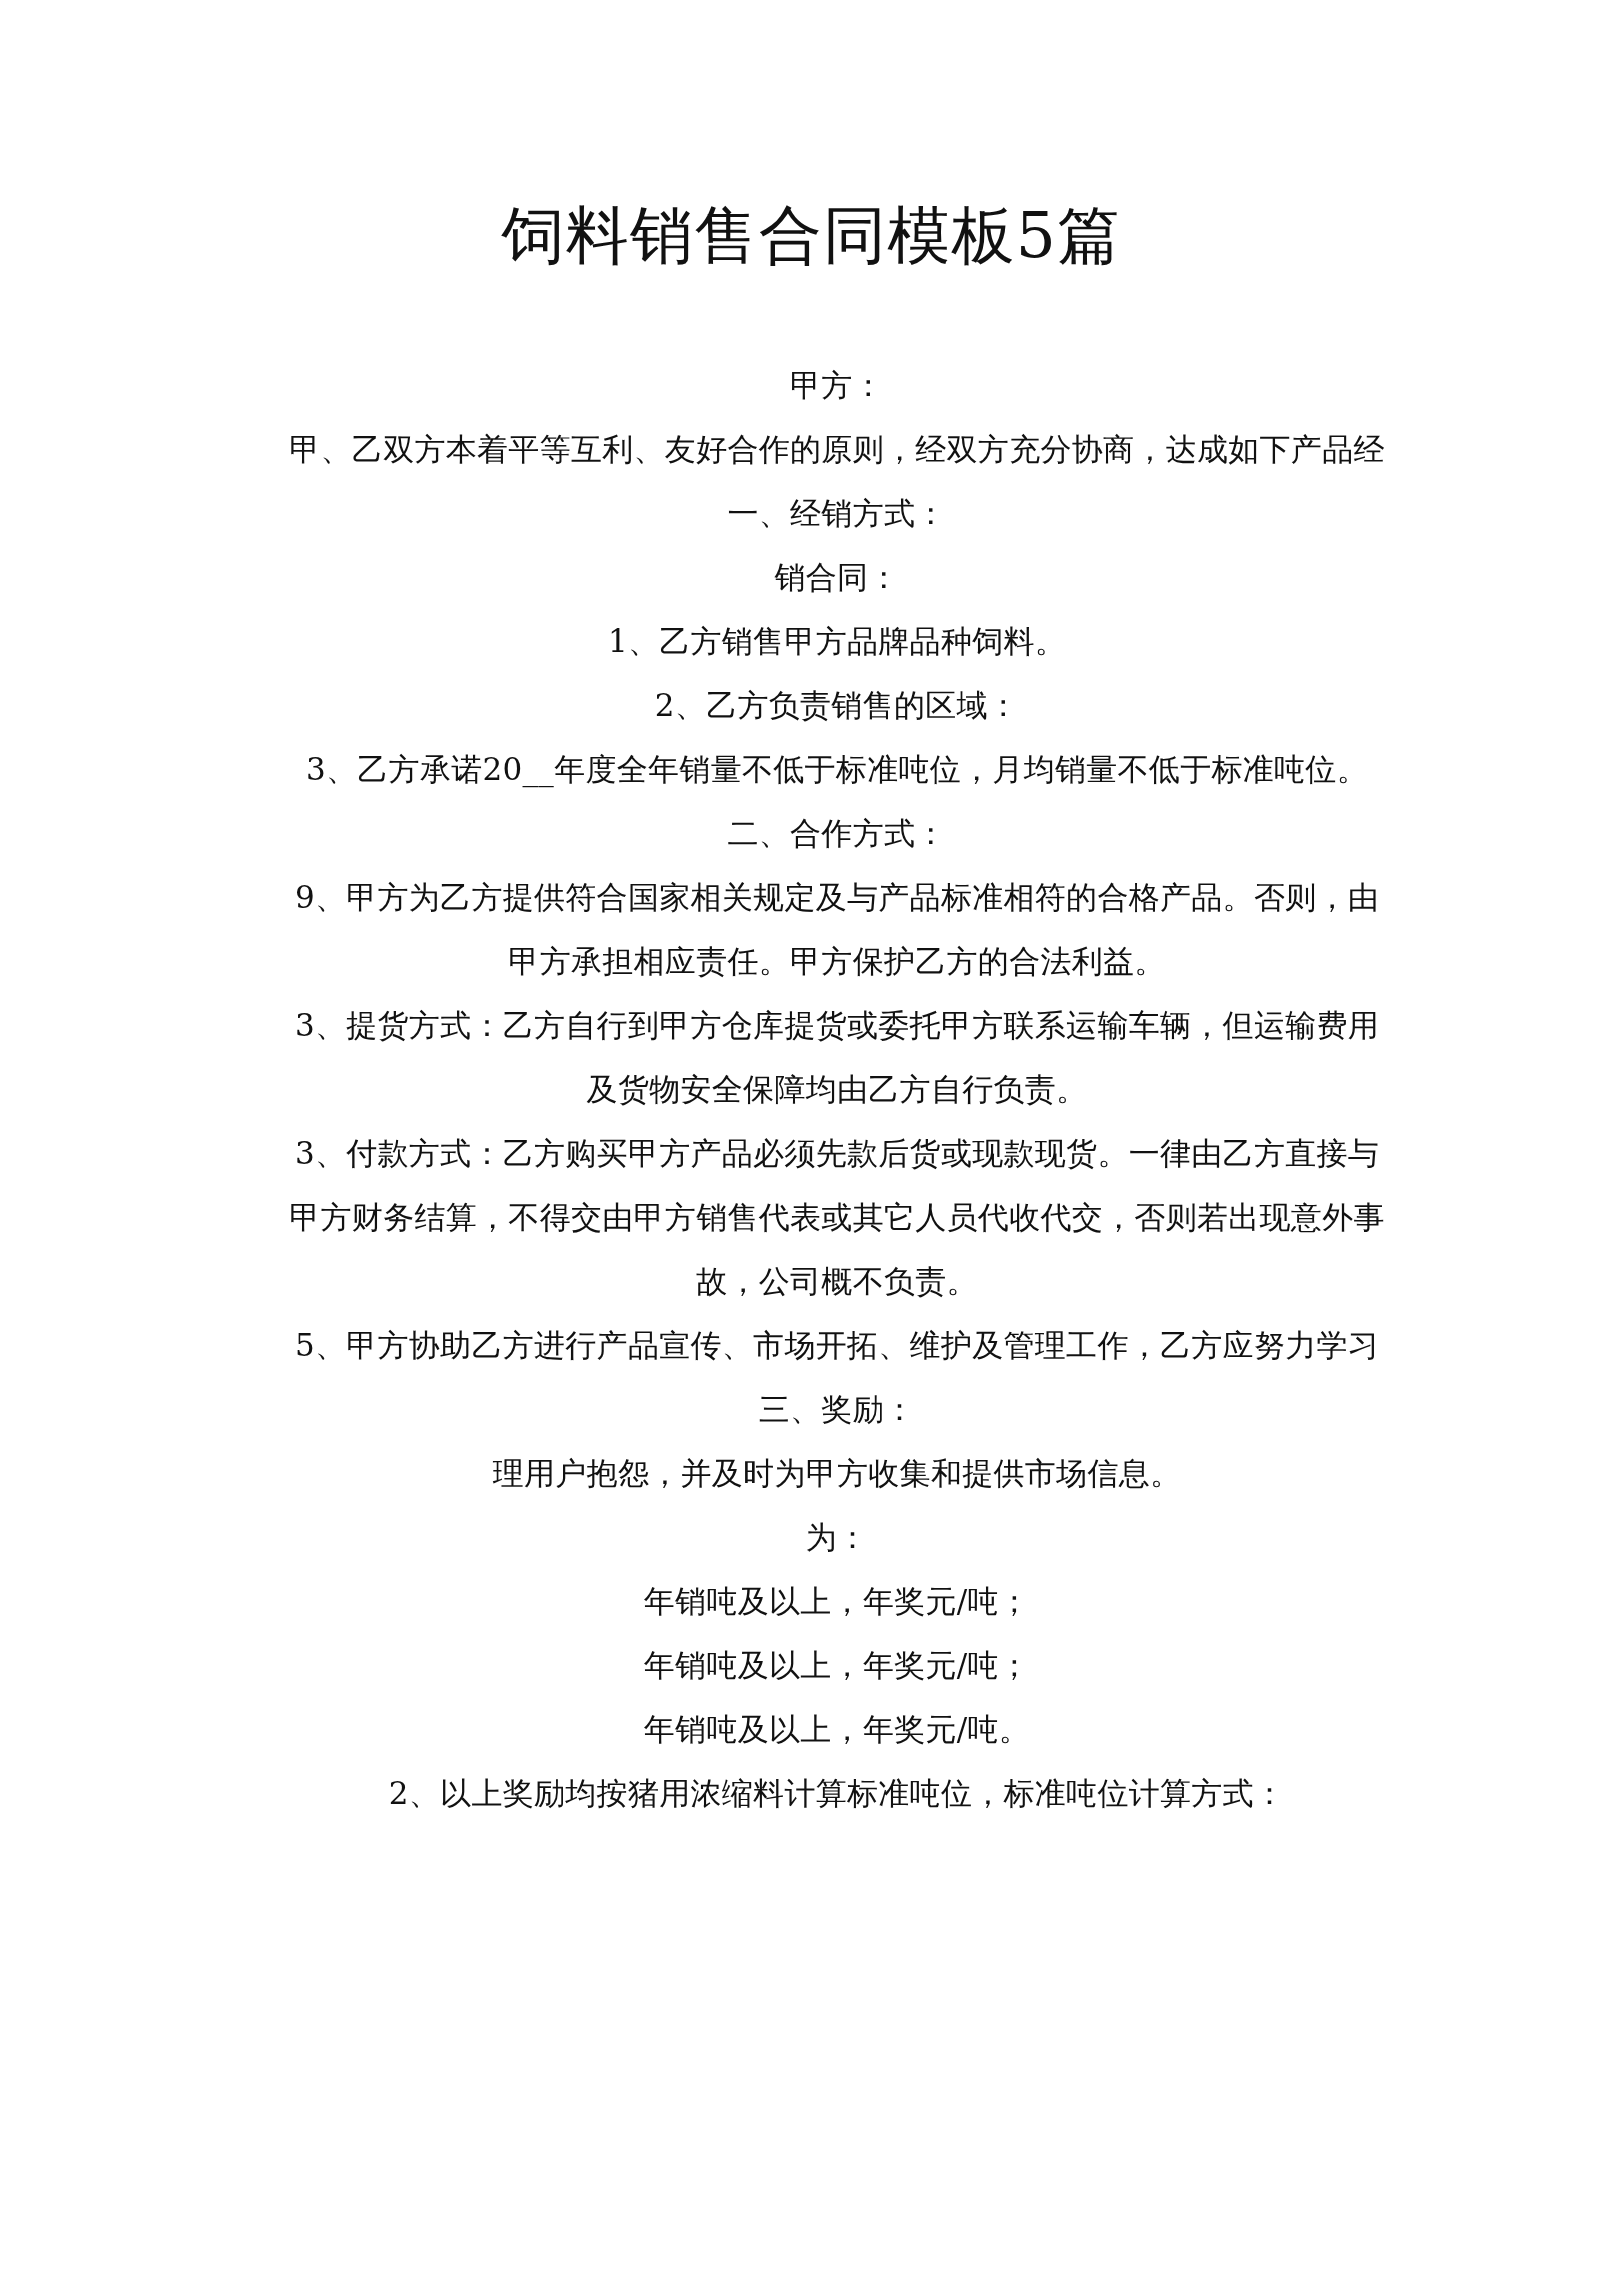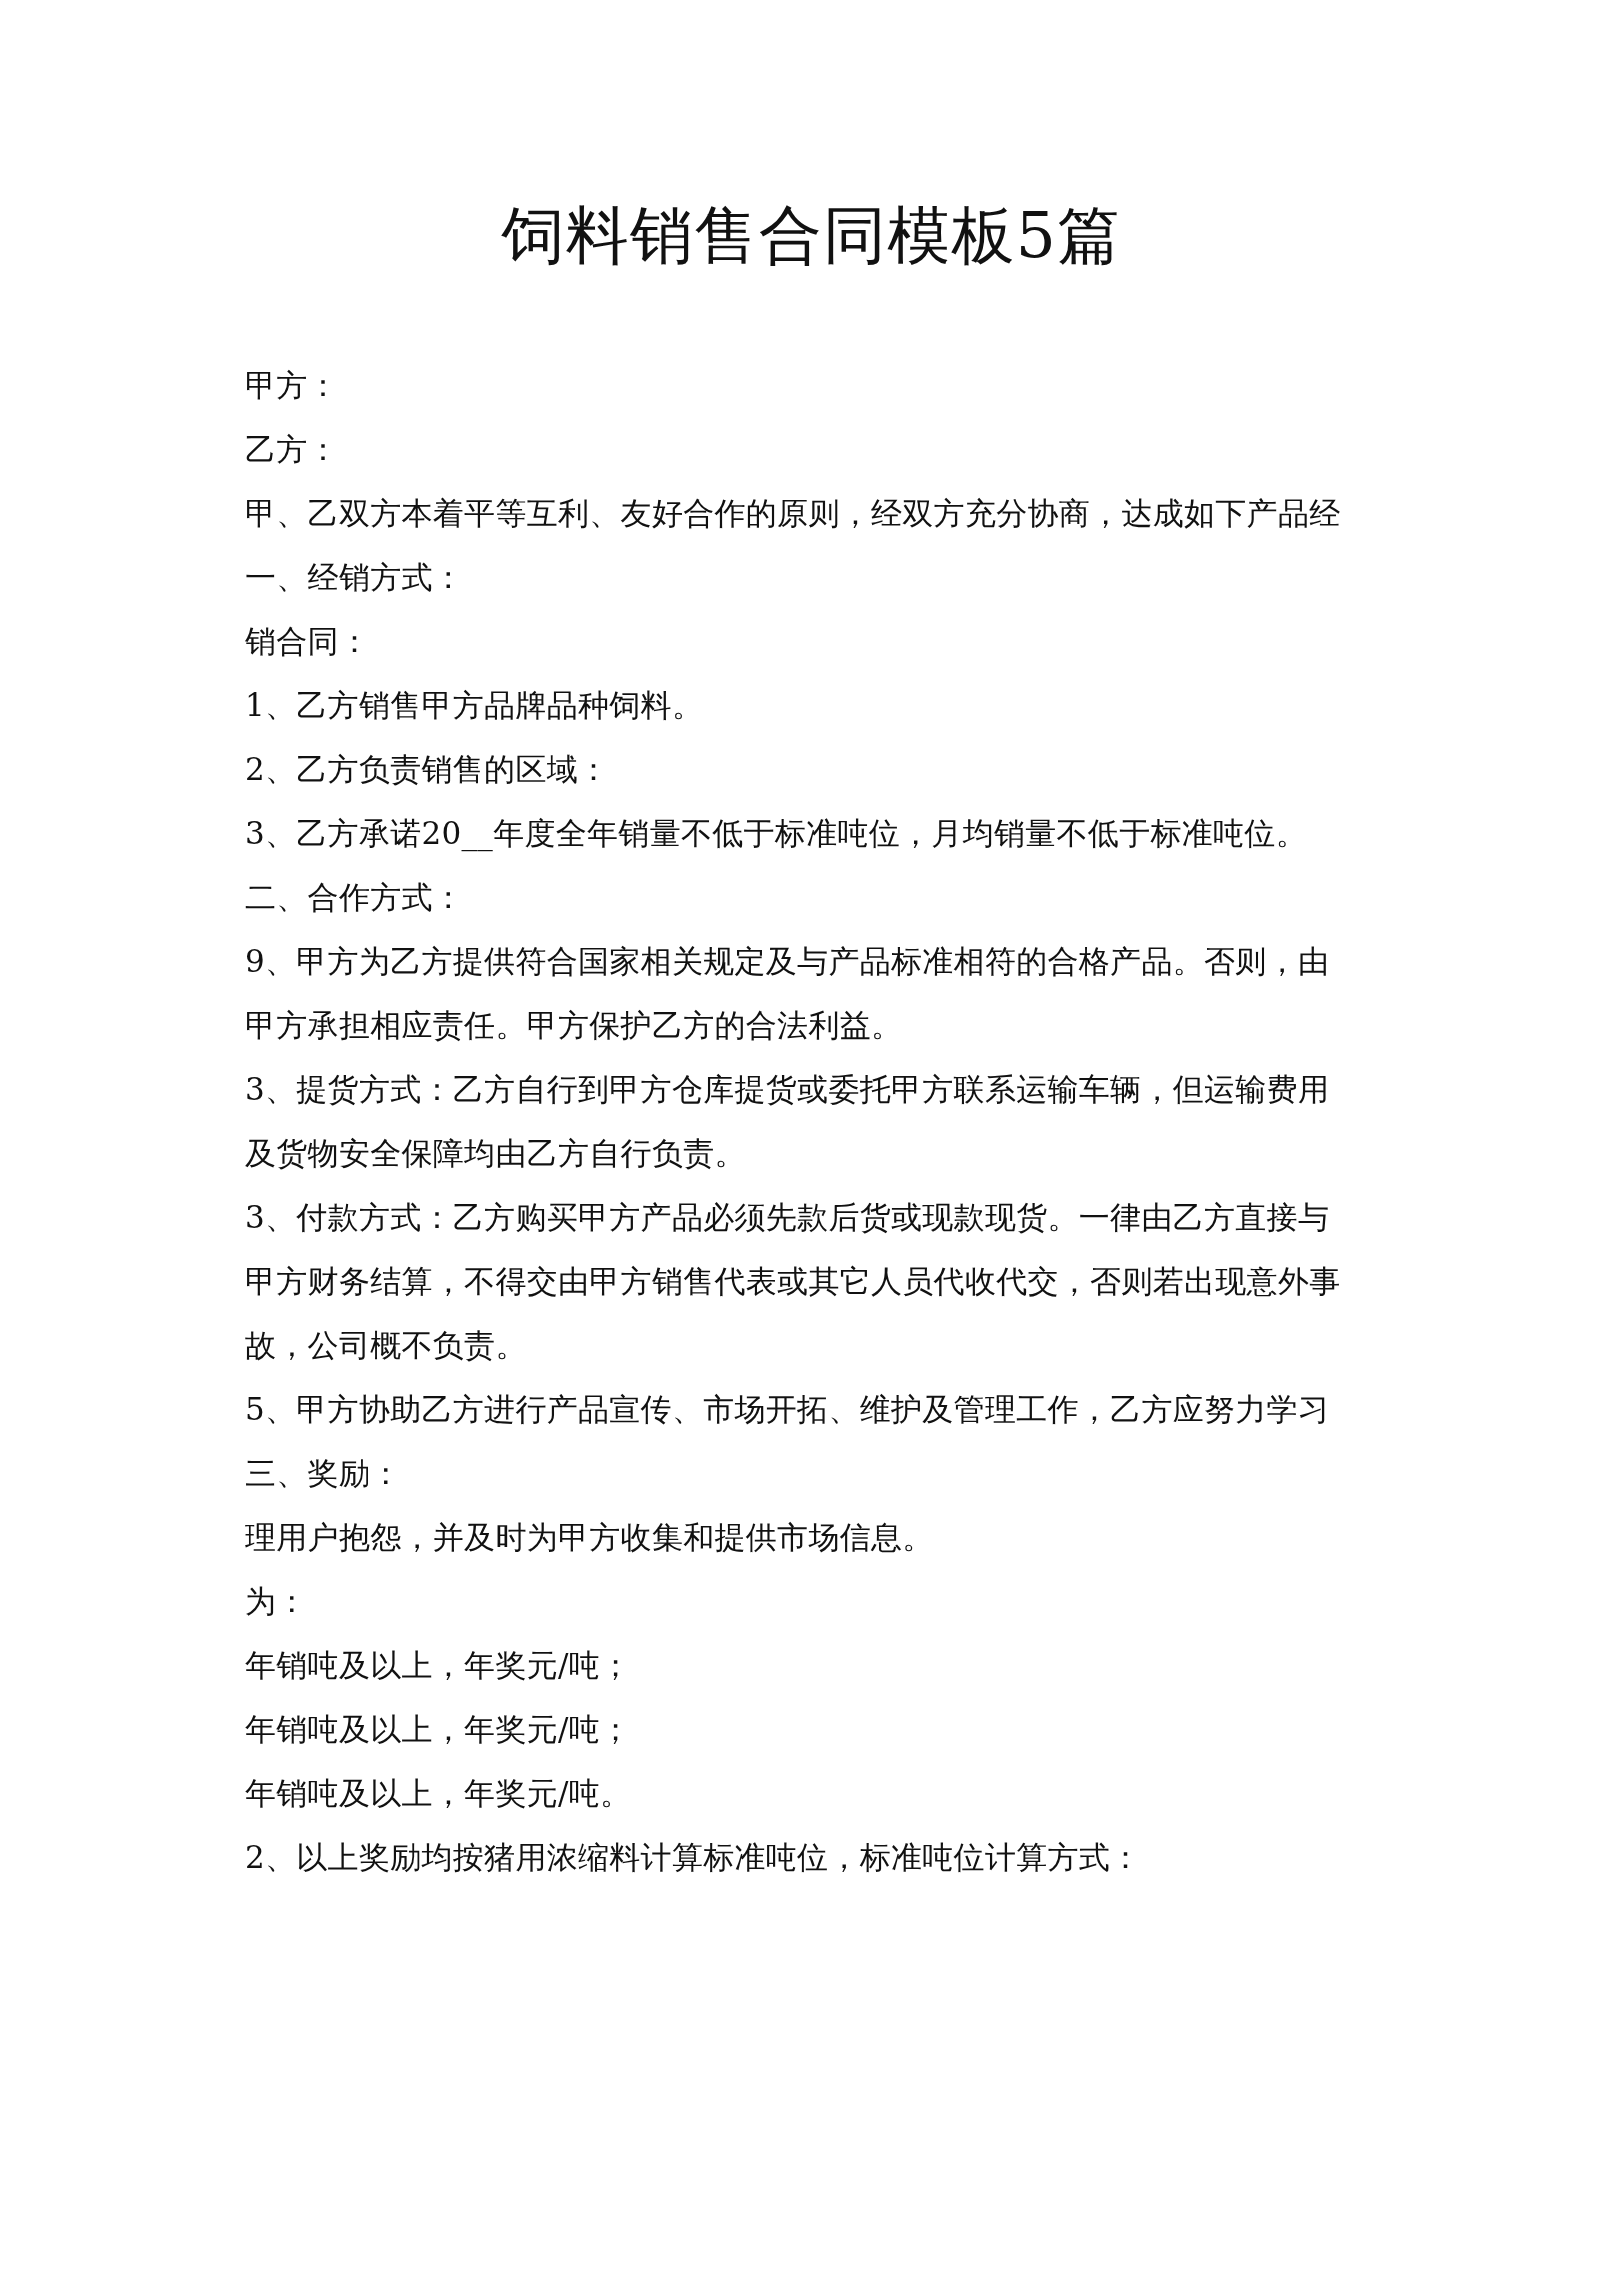--- a/index.html
+++ b/index.html
@@ -30,40 +30,40 @@
       top: 196px;
       text-align: center;
       font-size: 63px;
       line-height: 79px;
       letter-spacing: 1.3px;
       font-weight: normal;
       margin: 0;
     }
     .body {
       position: absolute;
-      left: 245px;
+      left: 261px;
       top: 353px;
       width: 1152px;
+      text-align: center;
     }
     .line {
       font-size: 31px;
       height: 64px;
       line-height: 64px;
       white-space: nowrap;
       letter-spacing: 0.3px;
     }
   </style>
 </head>
 <body>
 
 <div class="page">
   <h1 class="title">饲料销售合同模板5篇</h1>
   <div class="body">
     <div class="line">甲方：</div>
-    <div class="line">乙方：</div>
     <div class="line">甲、乙双方本着平等互利、友好合作的原则，经双方充分协商，达成如下产品经</div>
     <div class="line">一、经销方式：</div>
     <div class="line">销合同：</div>
     <div class="line">1、乙方销售甲方品牌品种饲料。</div>
     <div class="line">2、乙方负责销售的区域：</div>
     <div class="line">3、乙方承诺20__年度全年销量不低于标准吨位，月均销量不低于标准吨位。</div>
     <div class="line">二、合作方式：</div>
     <div class="line">9、甲方为乙方提供符合国家相关规定及与产品标准相符的合格产品。否则，由</div>
     <div class="line">甲方承担相应责任。甲方保护乙方的合法利益。</div>
     <div class="line">3、提货方式：乙方自行到甲方仓库提货或委托甲方联系运输车辆，但运输费用</div>

